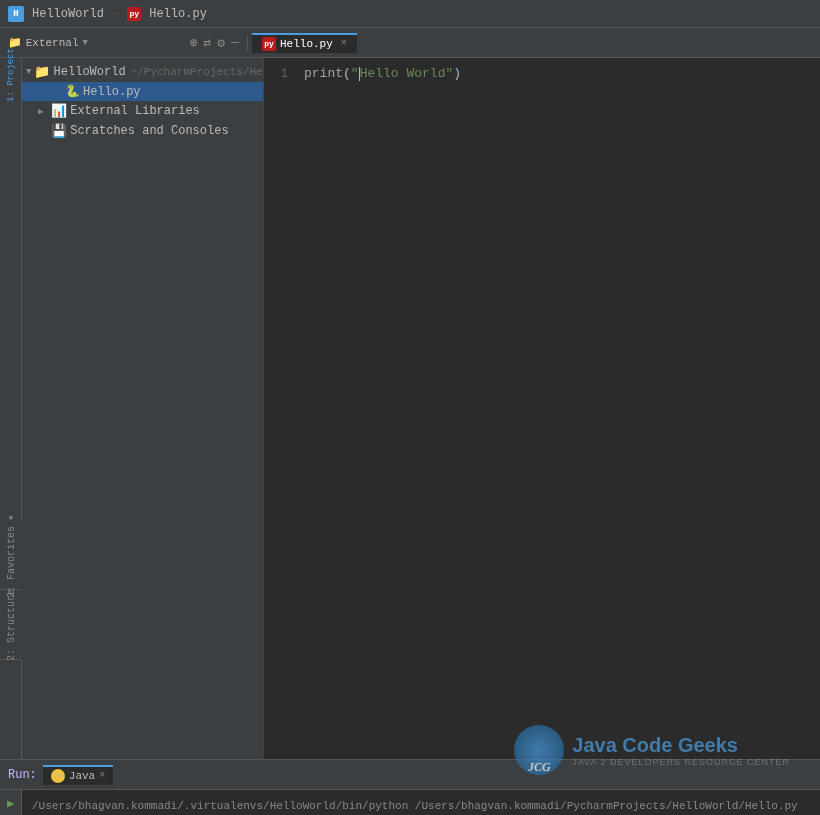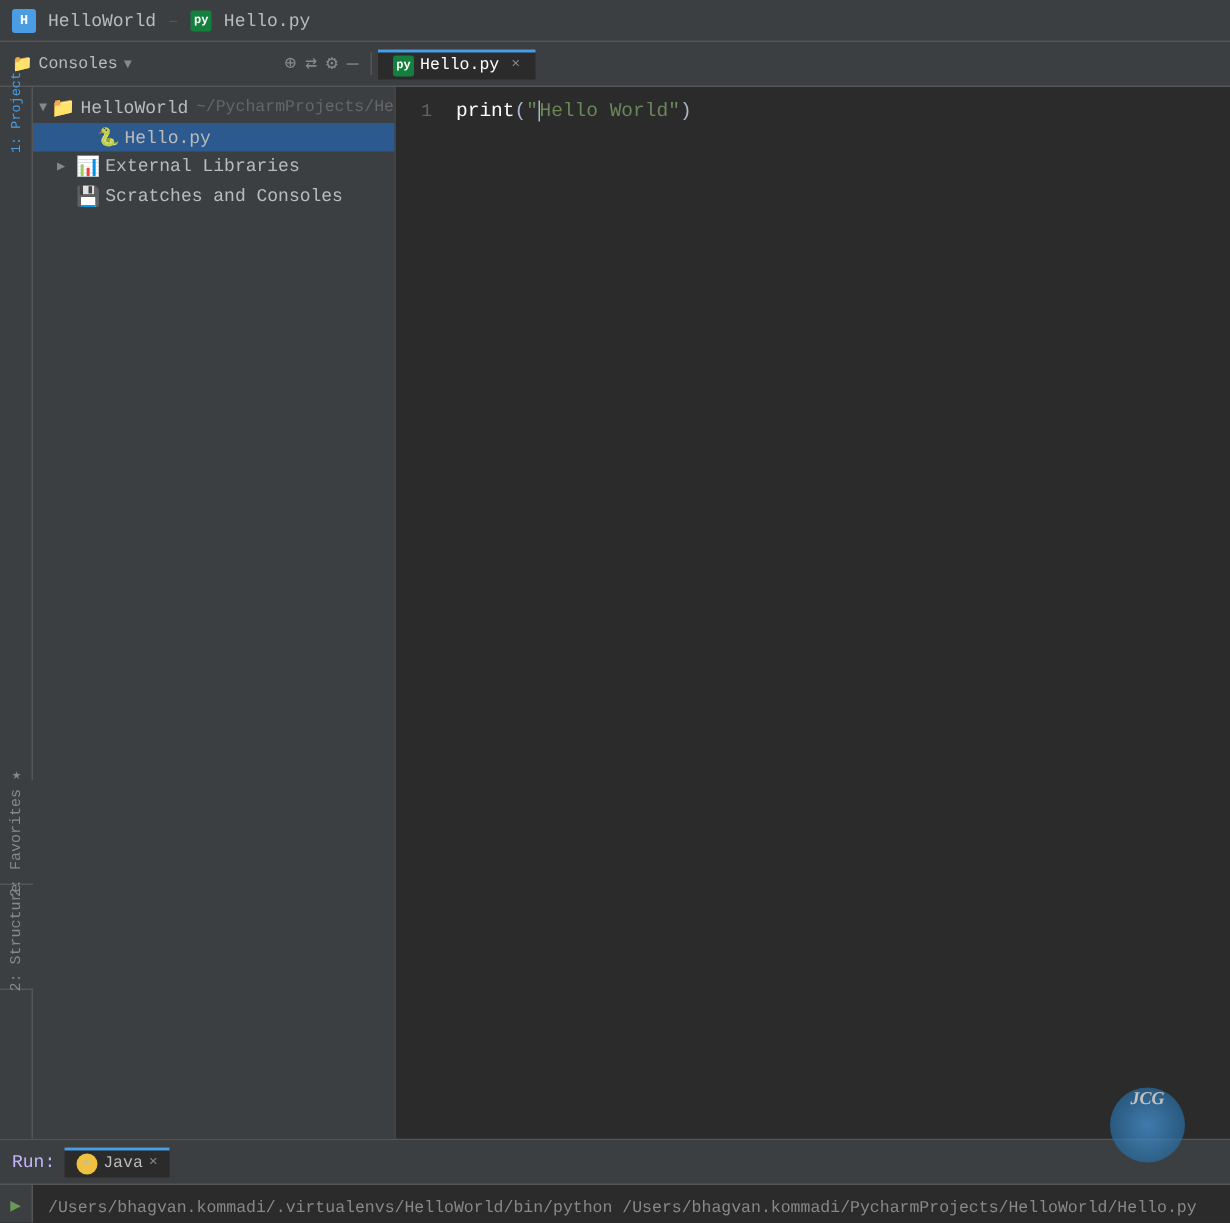--- a/index.html
+++ b/index.html
@@ -30,21 +30,21 @@
       display: flex; align-items: center; justify-content: center;
       font-size: 9px; color: white; font-weight: bold;
     }
     .title-bar-text {
       color: #bbb;
       font-size: 12px;
     }
     .title-sep { color: #555; }
     .py-icon-small {
       width: 14px; height: 14px;
-      background: #15803d;
+      background: #b91c1c;
       border-radius: 2px;
       font-size: 8px;
       color: white;
       display: flex; align-items: center; justify-content: center;
       font-weight: bold;
     }
 
     
     .toolbar {
       height: 30px;
@@ -150,21 +150,21 @@
       padding-top: 0;
       user-select: none;
     }
     .code-area {
       flex: 1;
       padding-left: 8px;
       color: #a9b7c6;
       font-size: 13px;
       line-height: 20px;
     }
-    .code-fn { color: #ffffff; }
+    .code-fn { color: #a3a3a3; }
     .code-str { color: #6a8759; }
     .code-cursor { 
       display: inline-block;
       width: 1px;
       height: 14px;
       background: #a9b7c6;
       vertical-align: text-bottom;
       animation: blink 1s infinite;
     }
     @keyframes blink { 0%,100%{opacity:1} 50%{opacity:0} }
@@ -246,21 +246,21 @@
       bottom: 40px;
       display: flex;
       align-items: center;
       gap: 8px;
       opacity: 0.7;
     }
     .jcg-logo {
       width: 50px; height: 50px;
       border-radius: 50%;
       background: radial-gradient(circle, #4a9de2, #1a5a8a);
-      display: flex; align-items: flex-start; justify-content: center;
+      display: flex; align-items: flex-end; justify-content: center;
       font-size: 14px; font-weight: bold; color: white;
     }
     .jcg-text {
       display: flex; flex-direction: column;
     }
     .jcg-main { color: #4a9de2; font-size: 20px; font-weight: bold; font-family: Arial; }
     .jcg-sub { color: #888; font-size: 9px; font-family: Arial; letter-spacing: 1px; }
     .side-label-item {
       width: 22px;
       height: 70px;
@@ -287,21 +287,21 @@
   <span class="title-bar-text">HelloWorld</span>
   <span class="title-sep">–</span>
   <div class="py-icon-small">py</div>
   <span class="title-bar-text">Hello.py</span>
 </div>
 
 <div class="toolbar">
 
   <div style="display:flex;align-items:center;gap:4px;width:240px;border-right:1px solid #555;padding-right:8px;">
     <span style="font-size:11px;color:#bbb;">📁</span>
-    <span style="font-size:11px;color:#bbb;">Consoles</span>
+    <span style="font-size:11px;color:#bbb;">External</span>
     <span style="font-size:9px;color:#888;">▼</span>
     <div class="project-header-icons">
       <span class="ph-icon">⊕</span>
       <span class="ph-icon">⇄</span>
       <span class="ph-icon">⚙</span>
       <span class="ph-icon">—</span>
     </div>
   </div>
 
   <div class="active-tab">
@@ -385,20 +385,24 @@
 
     <div class="run-output">
       <div class="run-cmd">/Users/bhagvan.kommadi/.virtualenvs/HelloWorld/bin/python /Users/bhagvan.kommadi/PycharmProjects/HelloWorld/Hello.py</div>
 
     </div>
 
     <div class="jcg-watermark">
       <div class="jcg-logo">
         <span style="font-size:12px;font-style:italic;font-family:serif;">JCG</span>
       </div>
+      <div class="jcg-text">
+        <span class="jcg-main">Java Code Geeks</span>
+        <span class="jcg-sub">JAVA 2 DEVELOPERS RESOURCE CENTER</span>
+      </div>
     </div>
 
   </div>
 
 </div>
 
 <div style="position:absolute;left:0;top:520px;display:flex;flex-direction:column;">
   <div class="side-label-item">
     <div style="display:flex;flex-direction:column;align-items:center;gap:3px;">
       <span style="font-size:10px;color:#888;">★</span>

